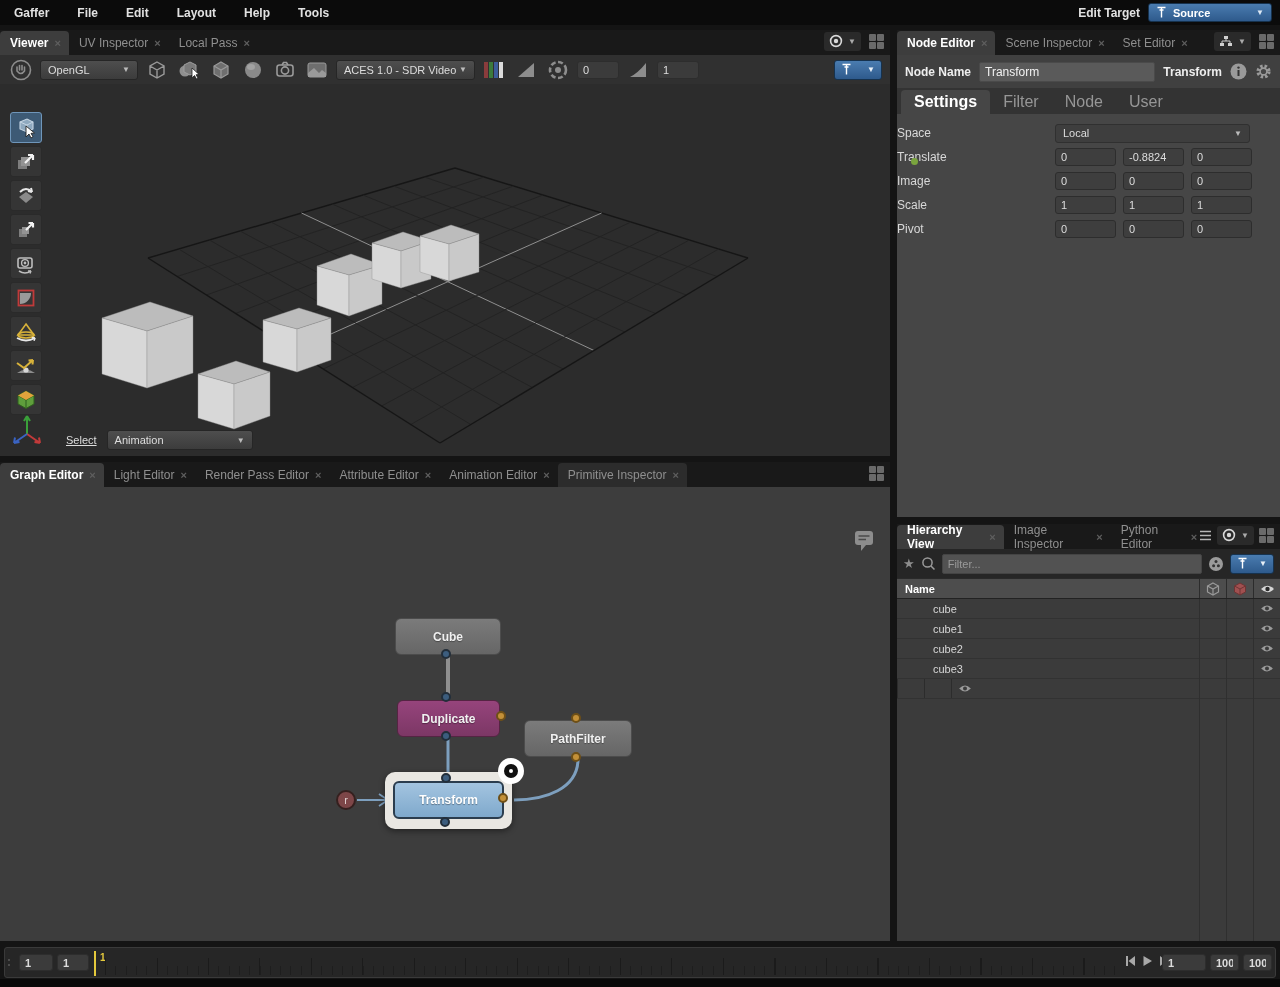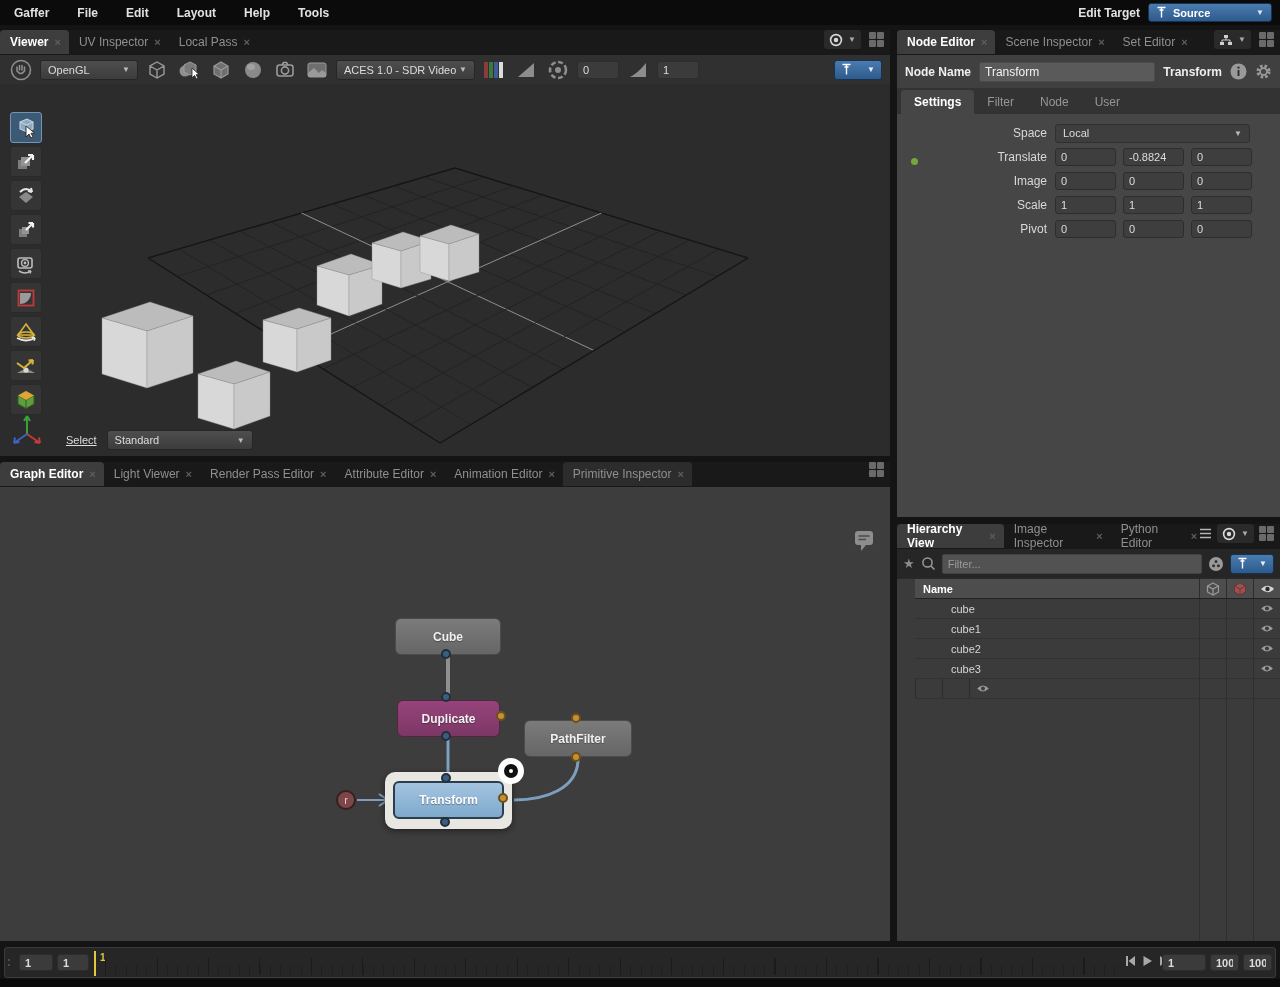--- a/index.html
+++ b/index.html
@@ -8,21 +8,21 @@
   
   .menubar { position:absolute; left:0; top:0; width:1280px; height:25px; background:#0b0b0b; display:flex; align-items:center; font-size:12px; font-weight:bold; color:#e2e2e2; z-index:5; }
   .menu-item { padding:0 14px; cursor:default; }
   .menubar-right { margin-left:auto; display:flex; align-items:center; gap:8px; padding-right:8px; }
   .edit-target-label { font-weight:bold; font-size:12px; color:#e2e2e2; }
   .blue-dd { height:19px; min-width:124px; border-radius:3px; background:linear-gradient(#4a7cb0,#2e5a8c); border:1px solid #16324e; display:flex; align-items:center; gap:6px; padding:0 7px; color:#fff; font-size:11px; font-weight:bold; }
   .blue-dd .arr { margin-left:auto; font-size:8px; color:#dce8f4; }
 
   
   .panel { position:absolute; background:#181818; }
-  .tabbar { height:25px; background:#191919; display:flex; align-items:flex-start; font-size:12px; }
+  .tabbar { height:25px; background:#191919; display:flex; align-items:center; font-size:12px; }
   .tab { height:24px; display:flex; align-items:center; gap:6px; padding:0 8px 0 10px; color:#8f8f8f; border-radius:4px 4px 0 0; }
   .tab.active { background:#3d3d3d; color:#fff; font-weight:bold; }
   .tab.raised { background:#2c2c2c; }
   .tab-x { color:#5f5f5f; font-size:11px; font-weight:bold; }
   .tabbar-icons { margin-left:auto; display:flex; align-items:center; gap:8px; padding:0 6px 3px 0; }
   .mini-btn { height:19px; border-radius:3px; background:#2a2a2a; display:flex; align-items:center; gap:5px; padding:0 5px; }
   .mini-btn .arr { font-size:8px; color:#aaa; }
   .grid-icon { display:inline-grid; grid-template-columns:7px 7px; grid-template-rows:7px 7px; gap:1px; }
   .grid-icon i { background:#6a6a6a; border-radius:1px; }
 
@@ -47,25 +47,25 @@
   .axis-gizmo { position:absolute; left:6px; top:326px; z-index:2; }
 
   
   #node-editor-panel { left:897px; top:30px; width:383px; height:487px; background:#464646; }
   #node-editor-panel .tabbar { background:#191919; }
   .nodename-row { height:34px; background:#404040; display:flex; align-items:center; gap:8px; padding:0 8px; border-bottom:1px solid #333; }
   .nodename-row .lbl { font-size:12px; font-weight:bold; color:#eee; white-space:nowrap; }
   .nodename-row input { flex:0 0 176px; background:#5a5a5a; border:1px solid #4a4a4a; border-radius:2px; height:20px; color:#f2f2f2; font-size:12px; padding:0 5px; }
   .nodename-row .ntype { margin-left:auto; font-size:12px; font-weight:bold; color:#eee; }
   .subtabs { height:25px; background:#333333; display:flex; align-items:flex-end; padding-left:4px; }
-  .subtab { height:24px; display:flex; align-items:center; padding:0 13px; font-size:12px; color:#969696; border-radius:4px 4px 0 0; }
+  .subtab { height:24px; display:flex; align-items:center; padding:0 13px; font-size:16px; color:#969696; border-radius:4px 4px 0 0; }
   .subtab.active { background:#464646; color:#fff; font-weight:bold; }
   .ne-form { position:relative; padding-top:10px; }
   .ne-row { display:flex; align-items:center; height:18px; margin-bottom:6px; }
-  .ne-row .rlbl { width:158px; text-align:right; font-size:12px; color:#d8d8d8; padding-right:8px; }
+  .ne-row .rlbl { width:158px; text-align:left; font-size:12px; color:#d8d8d8; padding-right:8px; }
   .ne-row input.numin { width:61px; margin-right:7px; background:#3e3e3e; }
   .ne-row .dd { width:195px; background:#3e3e3e; border-color:#303030; height:19px; }
   .green-dot { position:absolute; left:14px; top:44px; width:7px; height:7px; border-radius:50%; background:#7aa43e; }
 
   
   #graph-panel { left:0; top:462px; width:890px; height:479px; }
   .graph-canvas { position:absolute; left:0; top:25px; width:890px; height:454px; background:#3d3d3d; }
   .gnode { position:absolute; border-radius:6px; display:flex; align-items:center; justify-content:center; font-size:12px; font-weight:bold; color:#f0f0f0; text-shadow:0 1px 1px rgba(0,0,0,.35); z-index:2; }
   .gnode.gray { background:linear-gradient(#7b7b7b,#666666); border:1px solid #4c4c4c; }
   .gnode.magenta { background:linear-gradient(#96447c,#7c3765); border:1px solid #552443; }
@@ -79,21 +79,21 @@
   .r-badge { position:absolute; width:20px; height:20px; border-radius:50%; background:#7d4648; border:2px solid #35201f; color:#e2d3d3; font-size:11px; display:flex; align-items:center; justify-content:center; z-index:3; }
   .comment-icn { position:absolute; right:16px; top:43px; }
 
   
   #hier-panel { left:897px; top:524px; width:383px; height:417px; background:#2a2a2a; }
   .filter-row { height:29px; display:flex; align-items:center; gap:6px; padding:0 6px; background:#262626; }
   .filter-field { flex:1; height:20px; background:#525252; border:1px solid #444; border-radius:2px; display:flex; align-items:center; gap:4px; padding:0 5px; }
   .filter-field input { background:transparent; border:none; outline:none; color:#ddd; font-size:11px; width:100%; }
   .filter-field input::placeholder { color:#9a9a9a; }
   .htable { position:absolute; left:0; top:55px; right:0; bottom:0; background:#3b3b3b; }
-  .hrow { display:flex; height:20px; border-bottom:1px solid #323232; align-items:stretch;margin-left:18px; }
+  .hrow { display:flex; height:20px; border-bottom:1px solid #323232; align-items:stretch; }
   .hrow.hhead { background:#4d4d4d; border-bottom:1px solid #222; }
   .hrow .namec { flex:1; display:flex; align-items:center; font-size:11px; color:#d6d6d6; padding-left:36px; }
   .hrow.hhead .namec { font-weight:bold; color:#fff; padding-left:8px; }
   .hrow .icc { width:27px; border-left:1px solid #2c2c2c; display:flex; align-items:center; justify-content:center; }
   .hcols { position:absolute; top:20px; bottom:0; right:0; display:flex; pointer-events:none; }
   .hcols i { width:27px; border-left:1px solid #2f2f2f; }
 
   
   #timeline { position:absolute; left:4px; top:947px; width:1272px; height:31px; background:#262626; border:1px solid #3a3a3a; border-radius:3px; display:flex; align-items:center; }
   .grip { width:8px; display:flex; flex-direction:column; gap:3px; align-items:center; }
@@ -379,21 +379,21 @@
 
     <svg class="axis-gizmo" width="42" height="42" viewBox="0 0 42 42">
       <path d="M21 24 V6 M21 6 l-3 5 M21 6 l3 5" stroke="#3aa03a" stroke-width="2" fill="none"></path>
       <path d="M21 24 L34 33 M34 33 l-5.5 -1 M34 33 l-1 -5.5" stroke="#c23a3a" stroke-width="2" fill="none"></path>
       <path d="M21 24 L8 33 M8 33 l5.5 -1 M8 33 l1 -5.5" stroke="#3a63c2" stroke-width="2" fill="none"></path>
     </svg>
 
     <div class="select-row">
       <label>Select</label>
       <div class="dd" style="width:146px">
-          <span>Standard</span>
+          <span>Animation</span>
           <span class="arr">▼</span>
         </div>
     </div>
   </div>
 </div>
 
 <div id="node-editor-panel" class="panel">
   <div class="tabbar">
     <div class="tab active">
         <span>Node Editor</span>
@@ -484,21 +484,21 @@
   </div>
 </div>
 
 <div id="graph-panel" class="panel">
   <div class="tabbar">
     <div class="tab active">
         <span>Graph Editor</span>
         <span class="tab-x">×</span>
       </div>
     <div class="tab">
-        <span>Light Viewer</span>
+        <span>Light Editor</span>
         <span class="tab-x">×</span>
       </div>
     <div class="tab">
         <span>Render Pass Editor</span>
         <span class="tab-x">×</span>
       </div>
     <div class="tab">
         <span>Attribute Editor</span>
         <span class="tab-x">×</span>
       </div>

